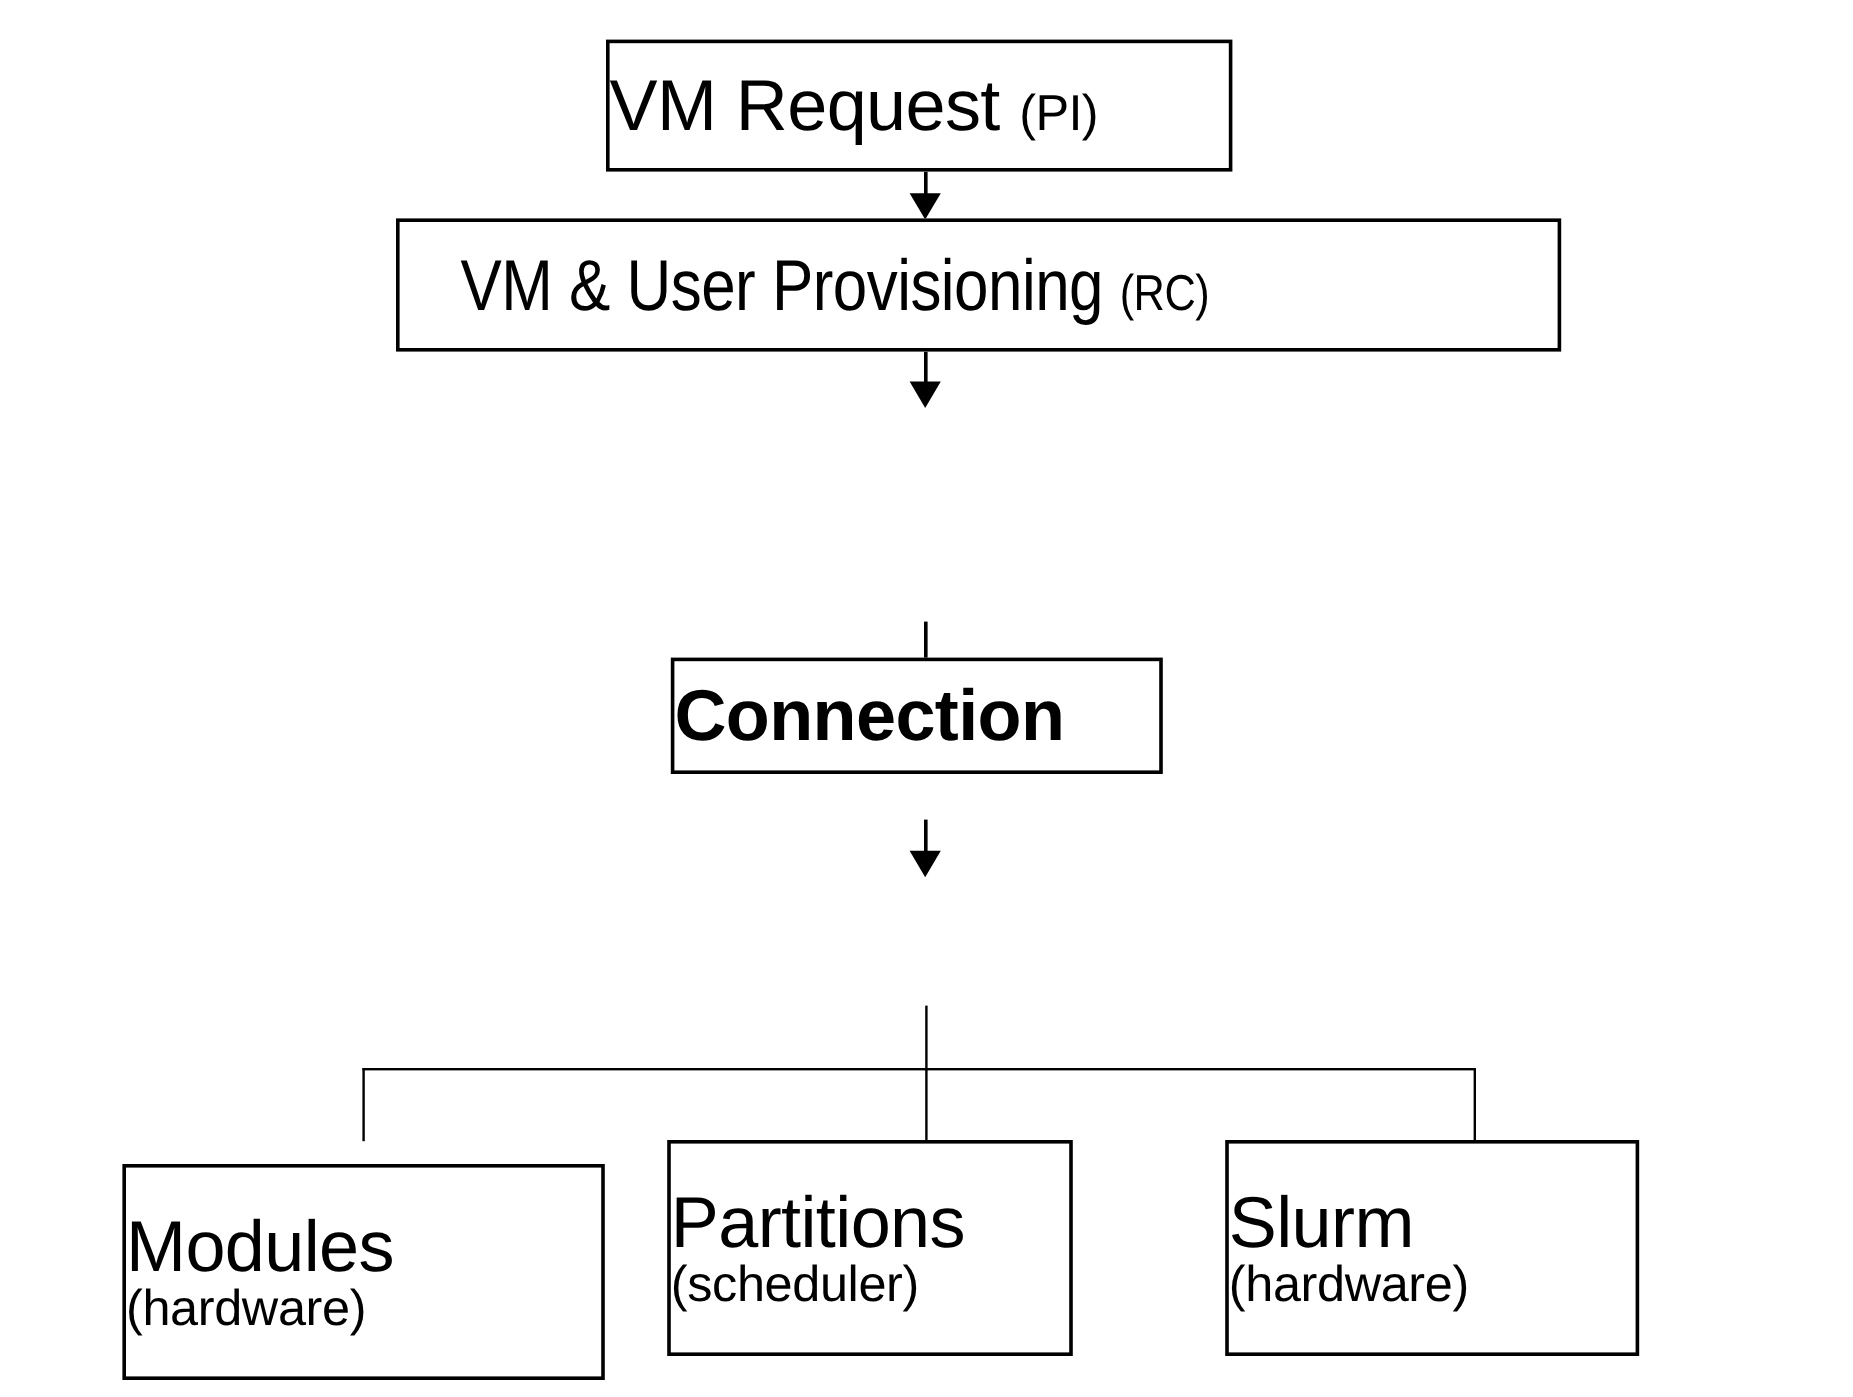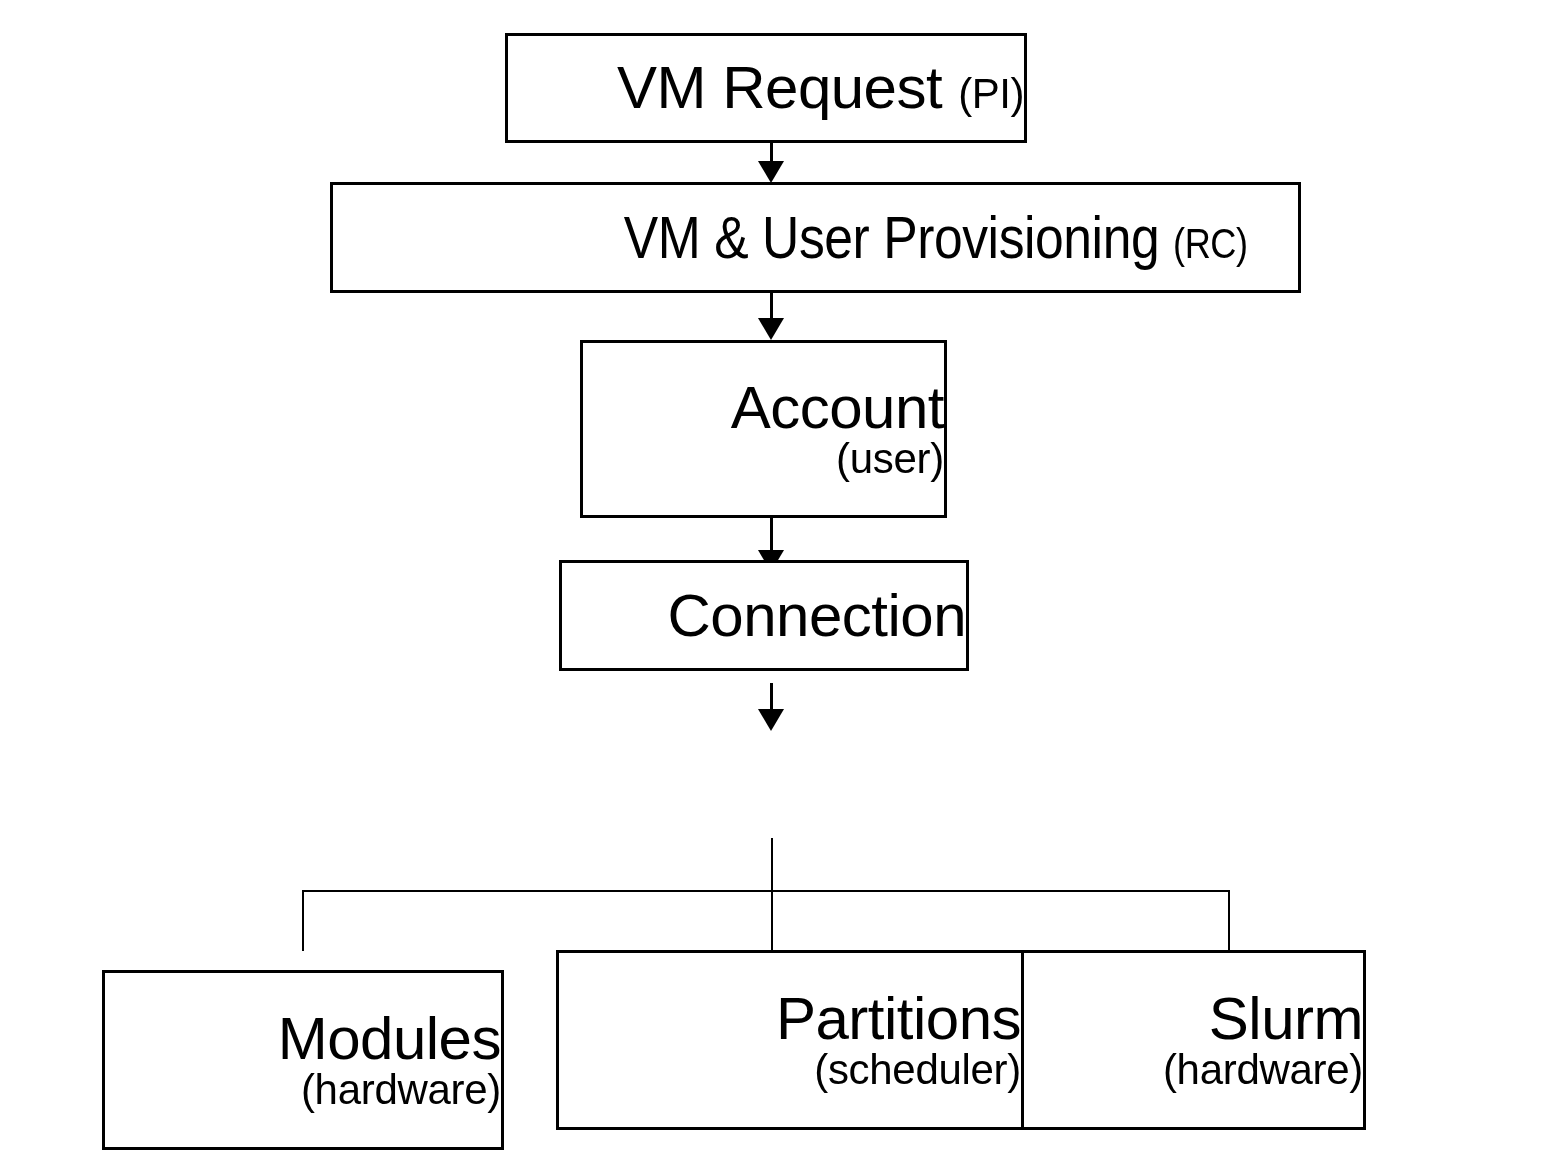--- a/index.html
+++ b/index.html
@@ -17,21 +17,21 @@
     background: #ffffff;
     overflow: hidden;
   }
   .node {
     position: absolute;
     box-sizing: border-box;
     border: 3px solid #000000;
     background: #ffffff;
     display: flex;
     flex-direction: column;
-    align-items: flex-end;
+    align-items: flex-start;
     justify-content: center;
     text-align: center;
     color: #000000;
     line-height: 1.02;
     z-index: 2;
   }
   .node .title {
     font-size: 60px;
     white-space: nowrap;
     letter-spacing: -0.5px;
@@ -41,24 +41,24 @@
     white-space: nowrap;
     letter-spacing: -0.3px;
   }
   .node .title .paren {
     font-size: 42px;
   }
   
   #node-vm-request      { left: 505px;  top: 33px;   width: 522px; height: 110px; }
   #node-provisioning    { left: 282px;  top: 182px;  width: 971px; height: 111px; margin-left: 48px; }
   #node-account         { left: 580px;  top: 340px;  width: 367px; height: 178px; }
-  #node-connection      { left: 559px;  top: 560px;  width: 410px; height: 111px; }
+  #node-connection      { left: 559px;  top: 548px;  width: 410px; height: 97px; font-weight: bold; }
   #node-cluster-env     { left: 375px;  top: 731px;  width: 775px; height: 107px; }
   #node-modules         { left: 102px;  top: 950px;  width: 402px; height: 180px; margin-top: 20px; }
-  #node-partitions      { left: 556px;  top: 950px;  width: 468px; height: 180px; }
+  #node-partitions      { left: 556px;  top: 950px;  width: 338px; height: 180px; }
   #node-slurm           { left: 1021px; top: 950px;  width: 345px; height: 180px; }
 
   
   #node-provisioning .title { transform: scaleX(0.86); }
   #node-cluster-env .title  { transform: scaleX(0.84); }
   .vline {
     position: absolute;
     width: 3px;
     background: #000000;
     z-index: 1;
@@ -109,24 +109,20 @@
   <div class="vline thin" style="left:1228px; top:890px; height:61px;"></div>
 
   <div class="node" id="node-vm-request">
     <div class="title"><span>VM Request</span> <span class="paren">(PI)</span></div>
   </div>
 
   <div class="node" id="node-provisioning">
     <div class="title"><span>VM &amp; User Provisioning</span> <span class="paren">(RC)</span></div>
   </div>
 
-  <div class="node" id="node-account">
-    <div class="title">Account</div>
-    <div class="sub">(user)</div>
-  </div>
 
   <div class="node" id="node-connection">
     <div class="title">Connection</div>
   </div>
 
 
   <div class="node" id="node-modules">
     <div class="title">Modules</div>
     <div class="sub">(hardware)</div>
   </div>

